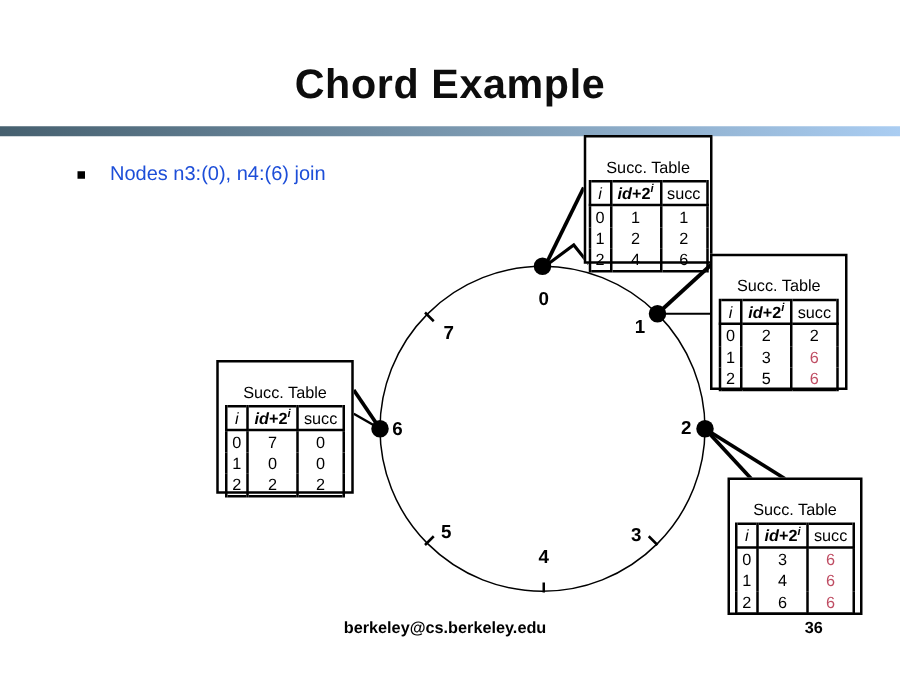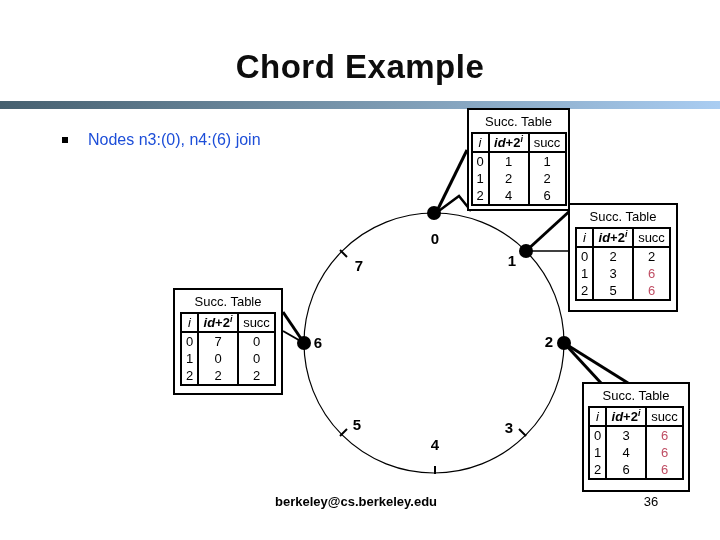--- a/index.html
+++ b/index.html
@@ -18,39 +18,39 @@
   .bullet-row{left:62px;top:131px;display:flex;align-items:center;}
   .bullet-square{width:6px;height:6px;background:#000;margin-right:20px;flex:0 0 auto;}
   .bullet-text{font-size:16px;color:#1d4ed8;}
   
   svg.diagram{left:0;top:0;z-index:1;}
   
   .callout{
     background:#ffffff;border:2px solid #000;box-sizing:border-box;z-index:2;
   }
   .callout-title{
-    text-align:center;font-size:13px;line-height:15px;margin-top:4px;color:#000;
+    text-align:center;font-size:13px;line-height:15px;margin-top:16px;color:#000;
   }
   table.succ{
     border-collapse:collapse;border:2px solid #000;margin:3px auto 0 auto;
     font-size:13px;
   }
   table.succ th, table.succ td{
     border-left:2px solid #000;border-right:2px solid #000;
     padding:0 1px;text-align:center;font-weight:400;line-height:17px;
   }
   table.succ thead th{border-bottom:2px solid #000;}
   table.succ .col-i{width:13px;}
   table.succ .col-id{width:36px;font-weight:bold;}
   table.succ .col-succ{width:33px;}
   .it{font-style:italic;}
   table.succ sup{font-style:italic;font-size:9px;line-height:0;}
   
   .footer-email{left:256px;top:494px;width:200px;text-align:center;font-size:13px;font-weight:700;}
-  .page-number{left:634px;top:494px;width:34px;text-align:center;font-size:13px;font-weight:400;}
+  .page-number{left:634px;top:494px;width:34px;text-align:center;font-size:13px;font-weight:700;}
 </style>
 </head>
 <body>
 
 <div class="abs slide-title">Chord Example</div>
 <div class="abs title-bar" style="background: linear-gradient(to right, rgb(70, 96, 111), rgb(126, 156, 180) 55%, rgb(170, 205, 242));"></div>
 
 <div class="abs bullet-row">
   <div class="bullet-square"></div>
   <div class="bullet-text">Nodes n3:(0), n4:(6) join</div>

